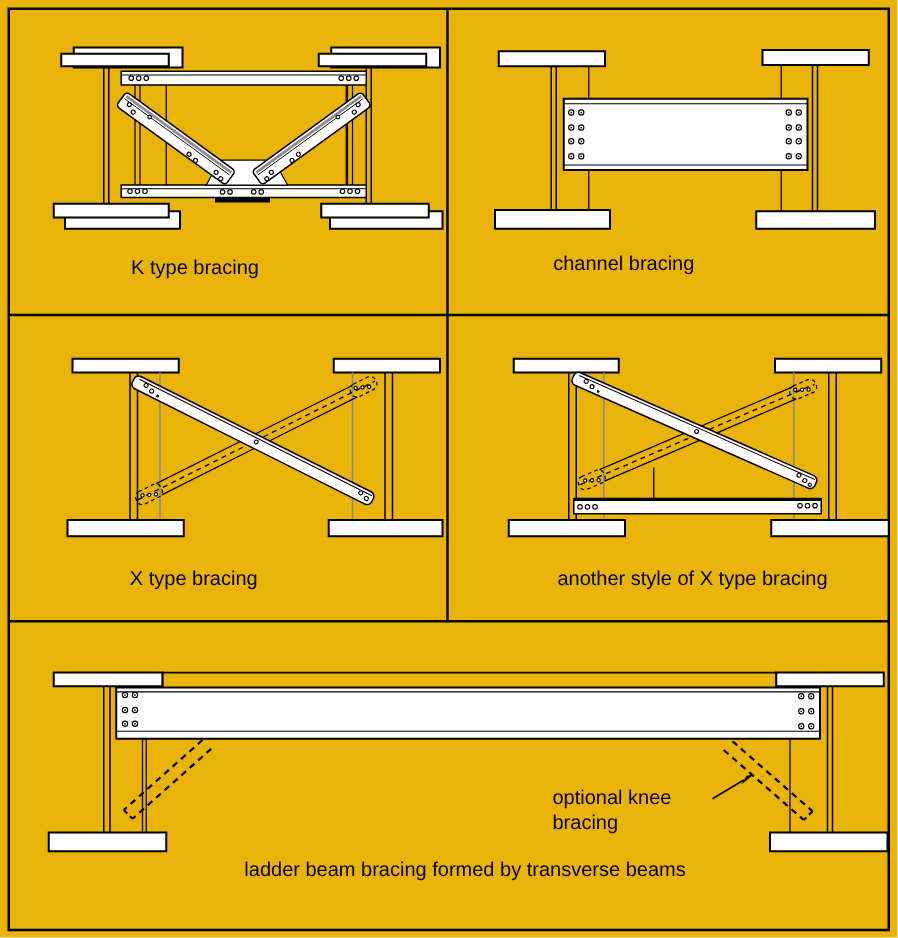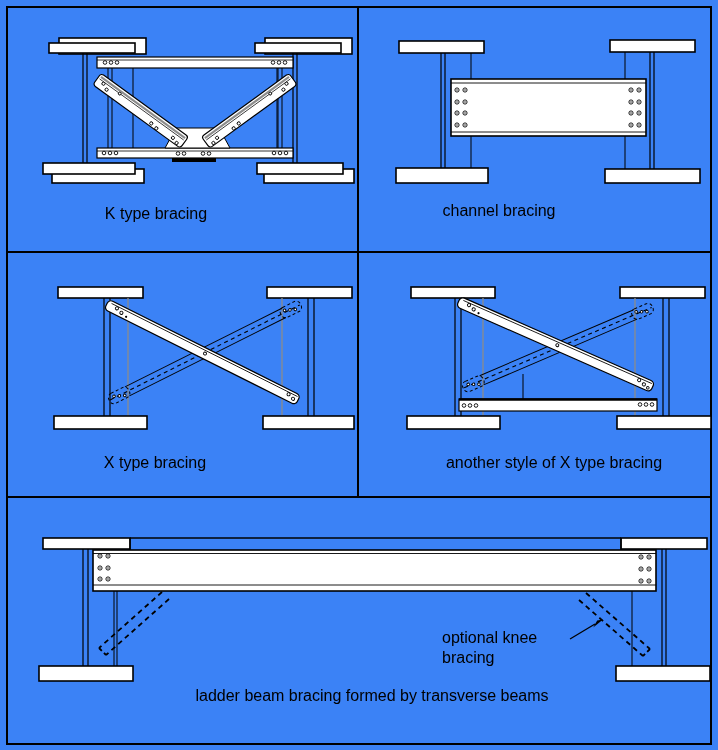--- a/index.html
+++ b/index.html
@@ -1,16 +1,16 @@
 <!DOCTYPE html>
 <html><head>
 <meta charset="utf-8">
 <style>
   html,body{margin:0;padding:0;background:#fff;}
-  #stage{position:relative;width:718px;height:750px;background:#3b82f6;font-family:"Liberation Sans",sans-serif;}
+  #stage{position:relative;width:718px;height:750px;background:#eab308;font-family:"Liberation Sans",sans-serif;}
   svg{display:block}
   .ln{stroke:#000;fill:none;}
   .w{fill:#fff;stroke:#000;}
   .cap{font:16px "Liberation Sans",sans-serif;fill:#000;}
   .bolt{fill:#fff;stroke:#000;stroke-width:.9;}
   .dot{fill:#000;stroke:none;}
 </style>
 </head>
 <body>
 

